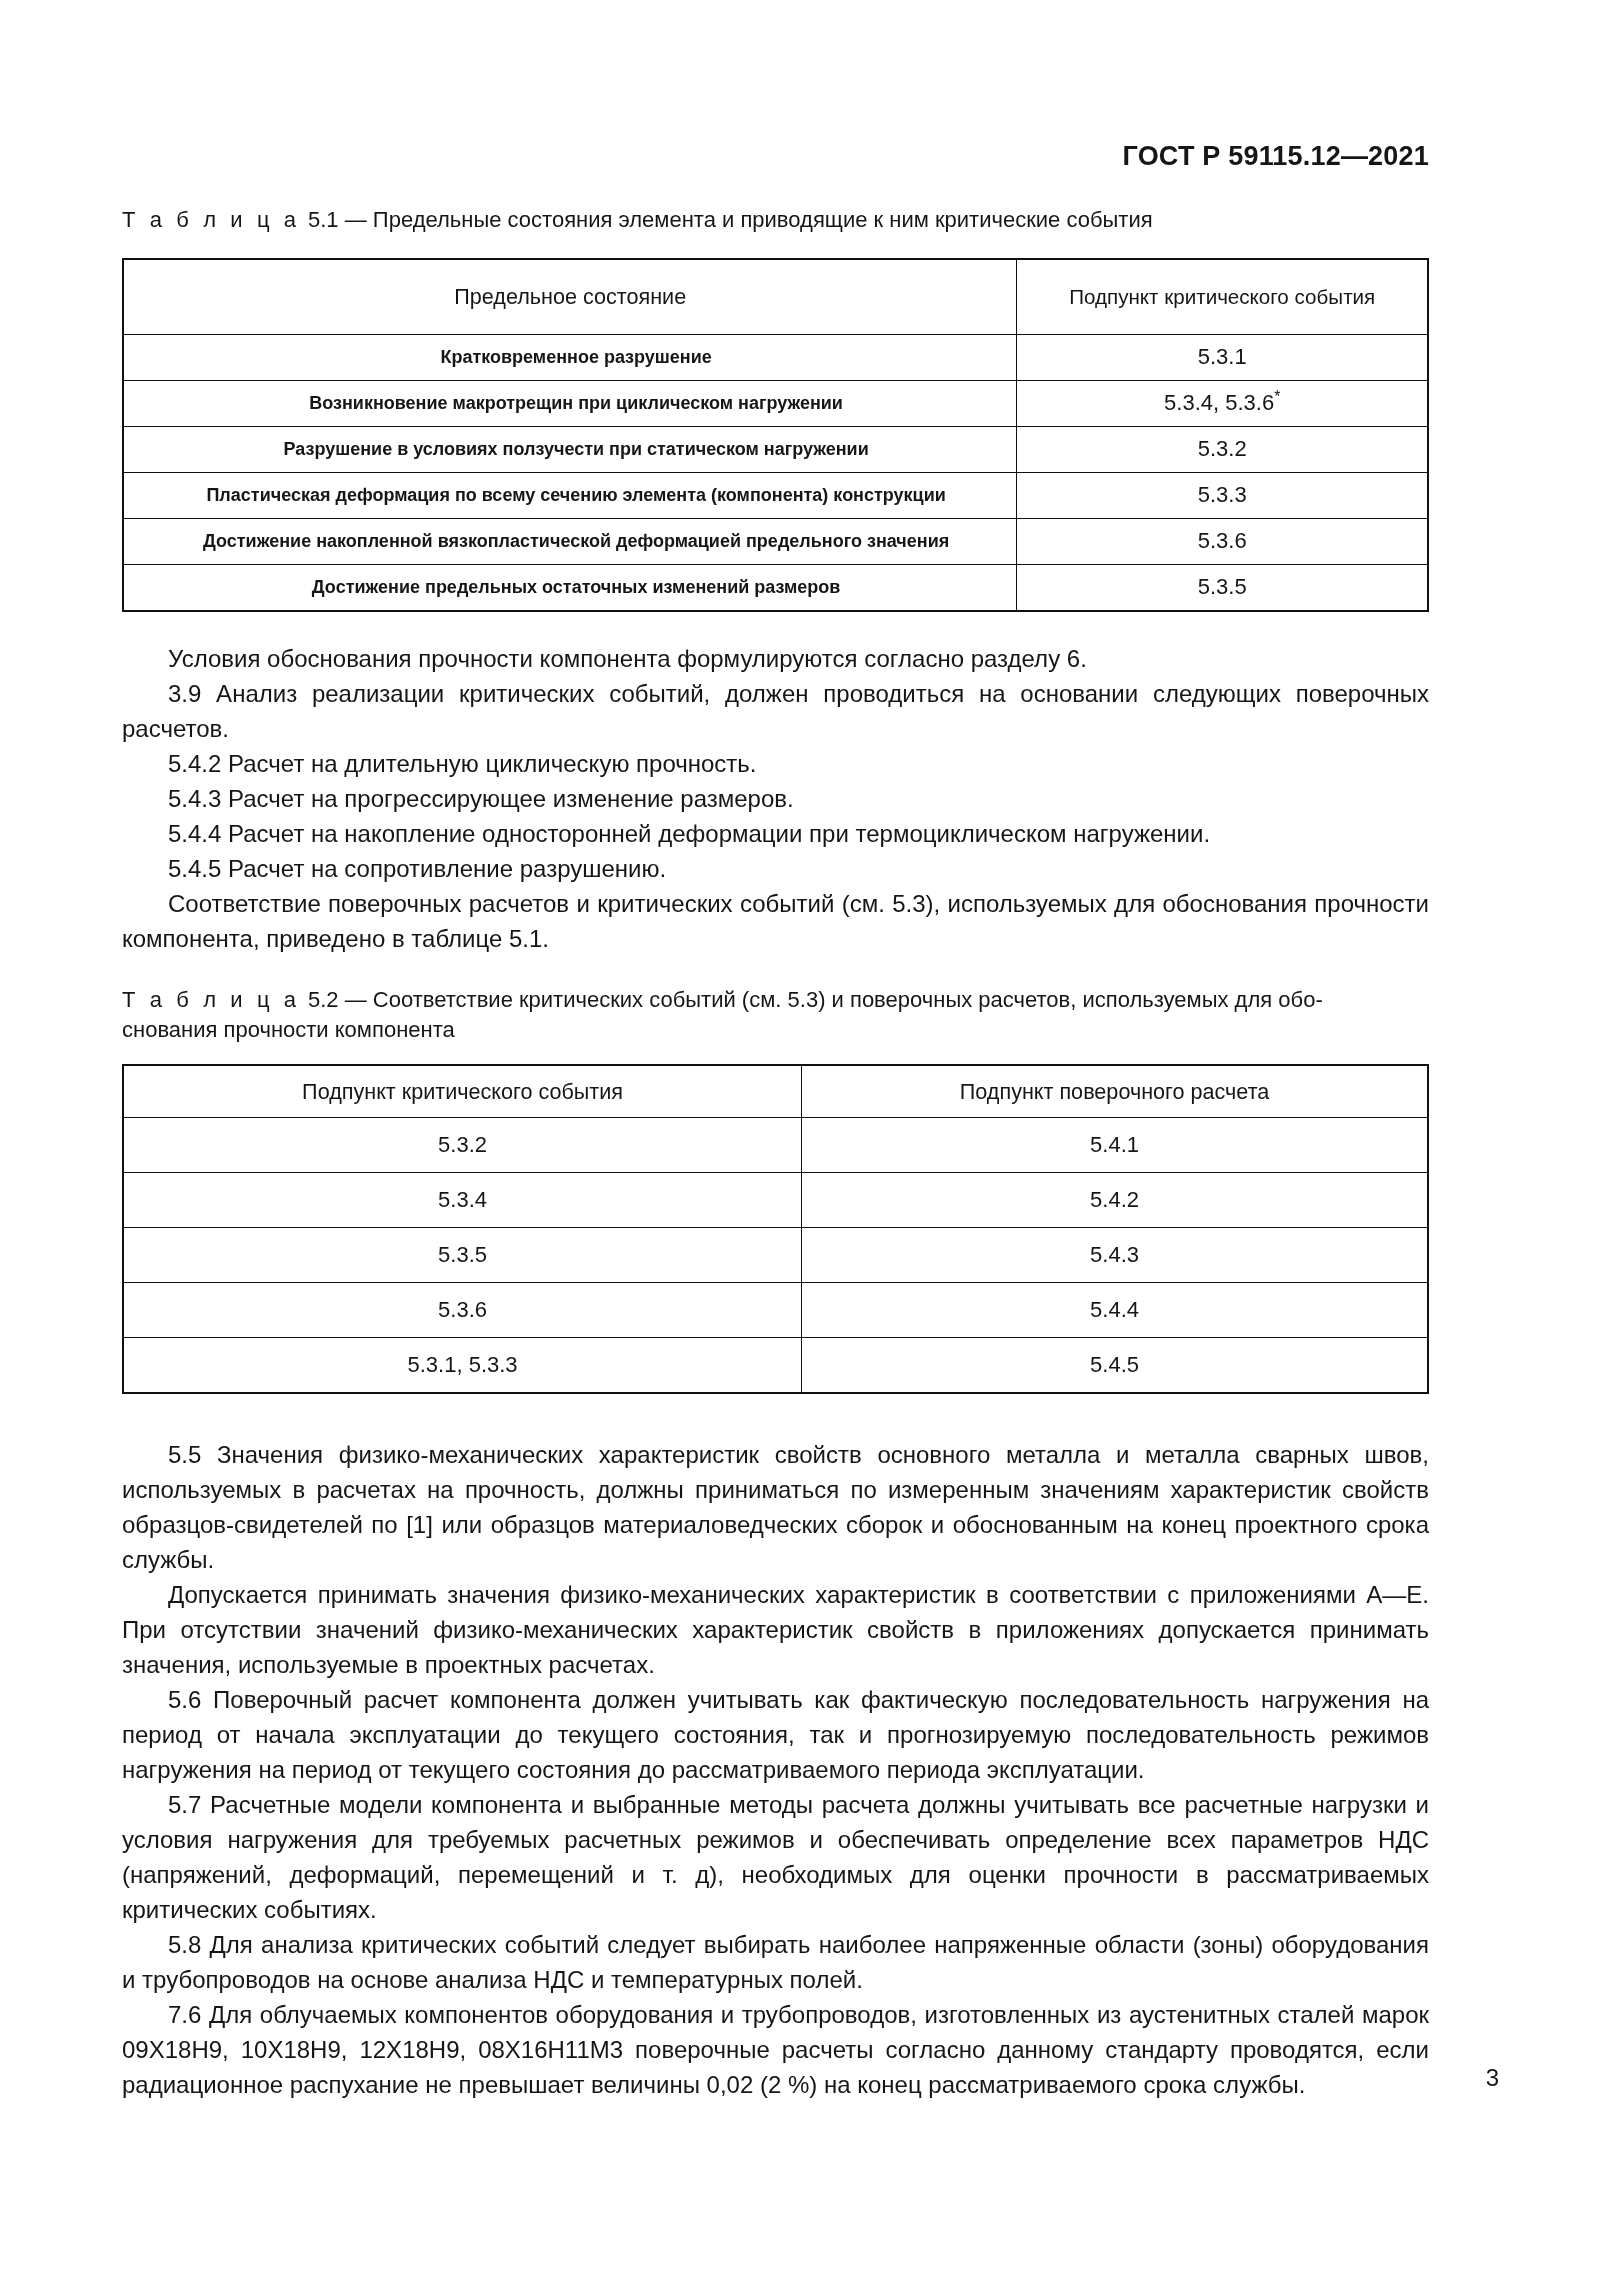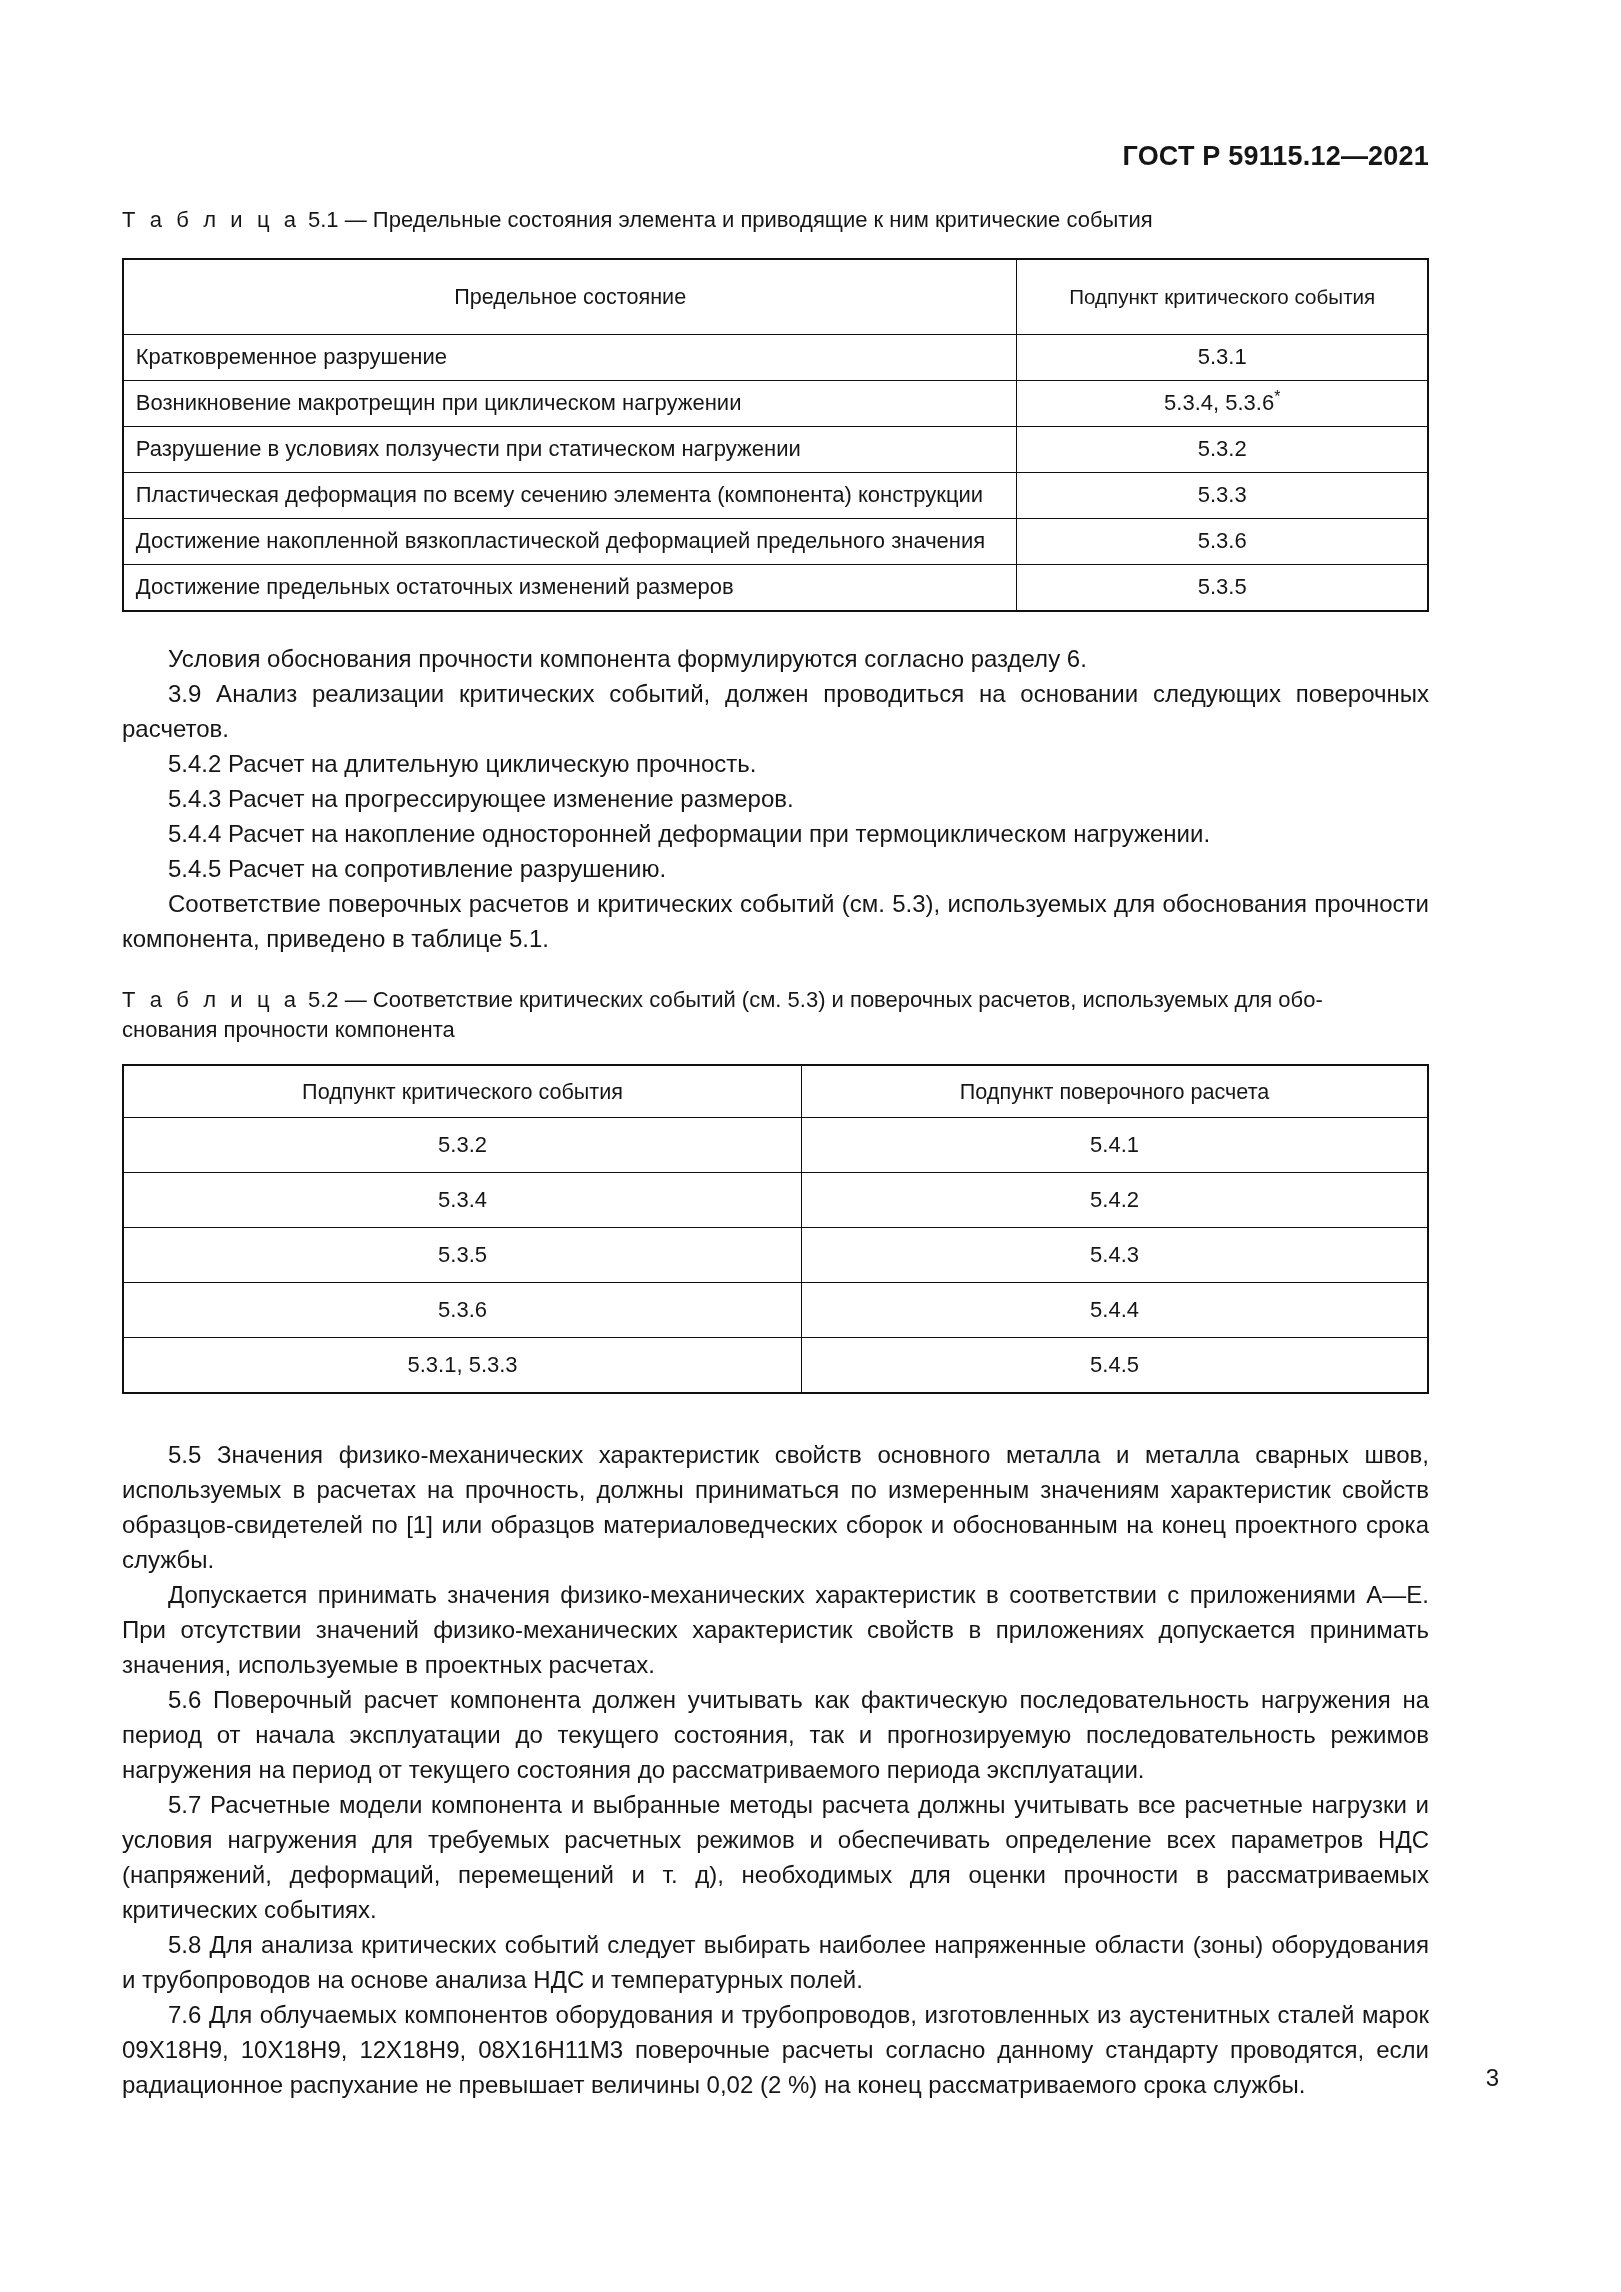--- a/index.html
+++ b/index.html
@@ -78,24 +78,25 @@
     height: 74px;
     text-align: center;
     vertical-align: middle;
     font-size: 20.6px;
     line-height: 27.4px;
     padding: 0 13.7px;
   }
   .t51 td.c1 {
     height: 45px;
     padding: 0 0 0 11.8px;
-    text-align: left;
-    vertical-align: middle;
-    font-size: 22px;
+    text-align: center;
+    vertical-align: middle;
+    font-size: 18px;
     white-space: nowrap;
+    font-weight: bold;
   }
   .t51 td.c2 {
     height: 45px;
     text-align: center;
     vertical-align: middle;
     font-size: 22px;
   }
   sup.ast {
     font-size: 15.7px;
     vertical-align: super;

